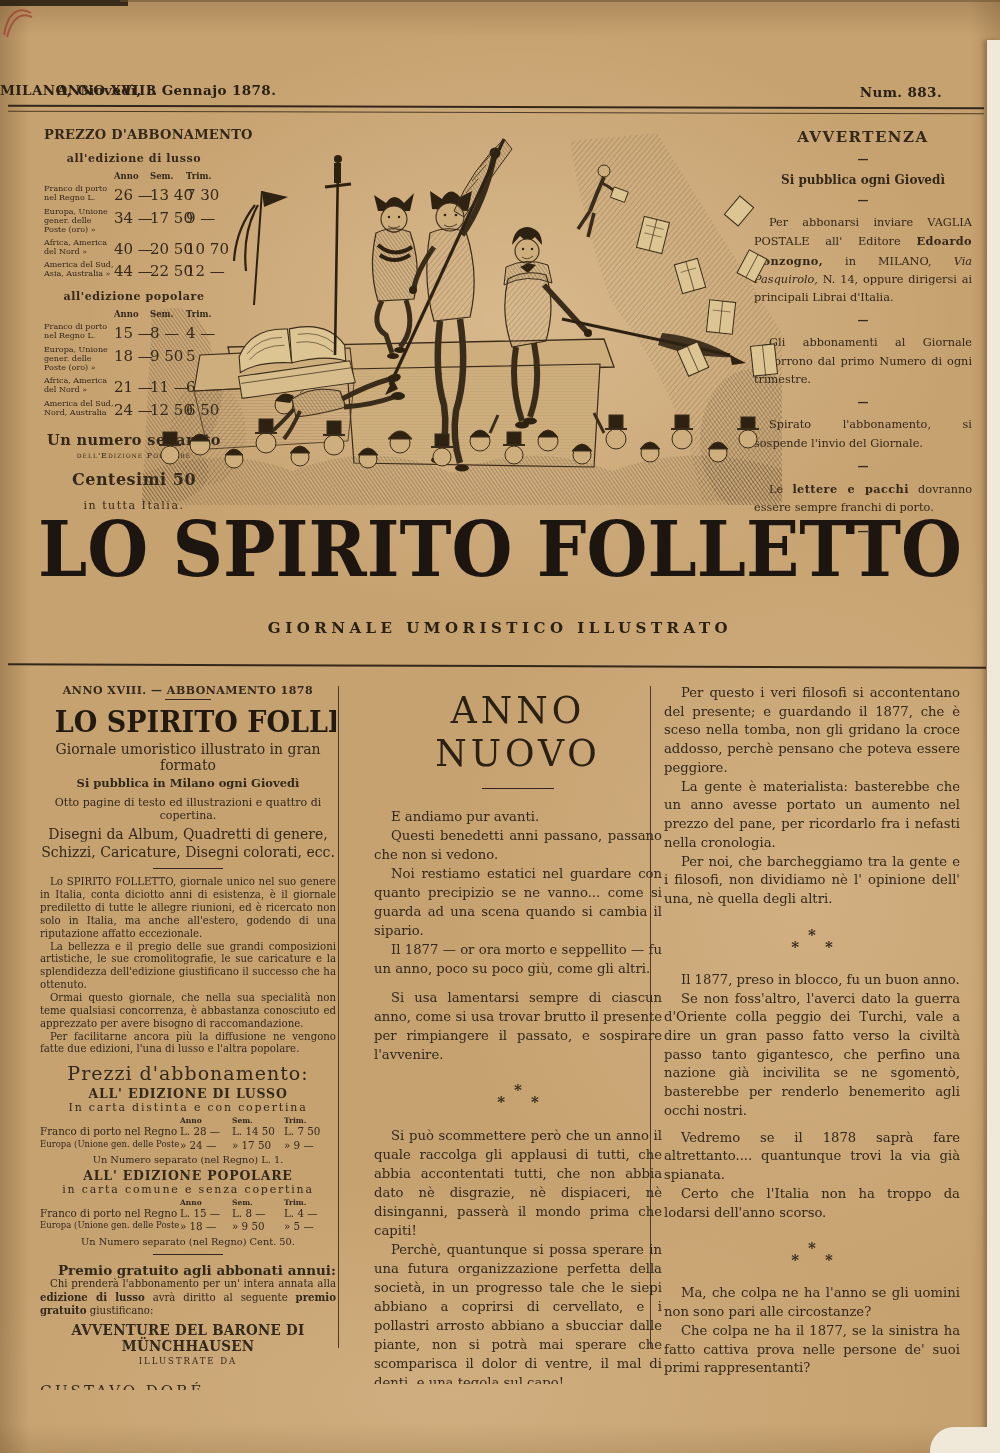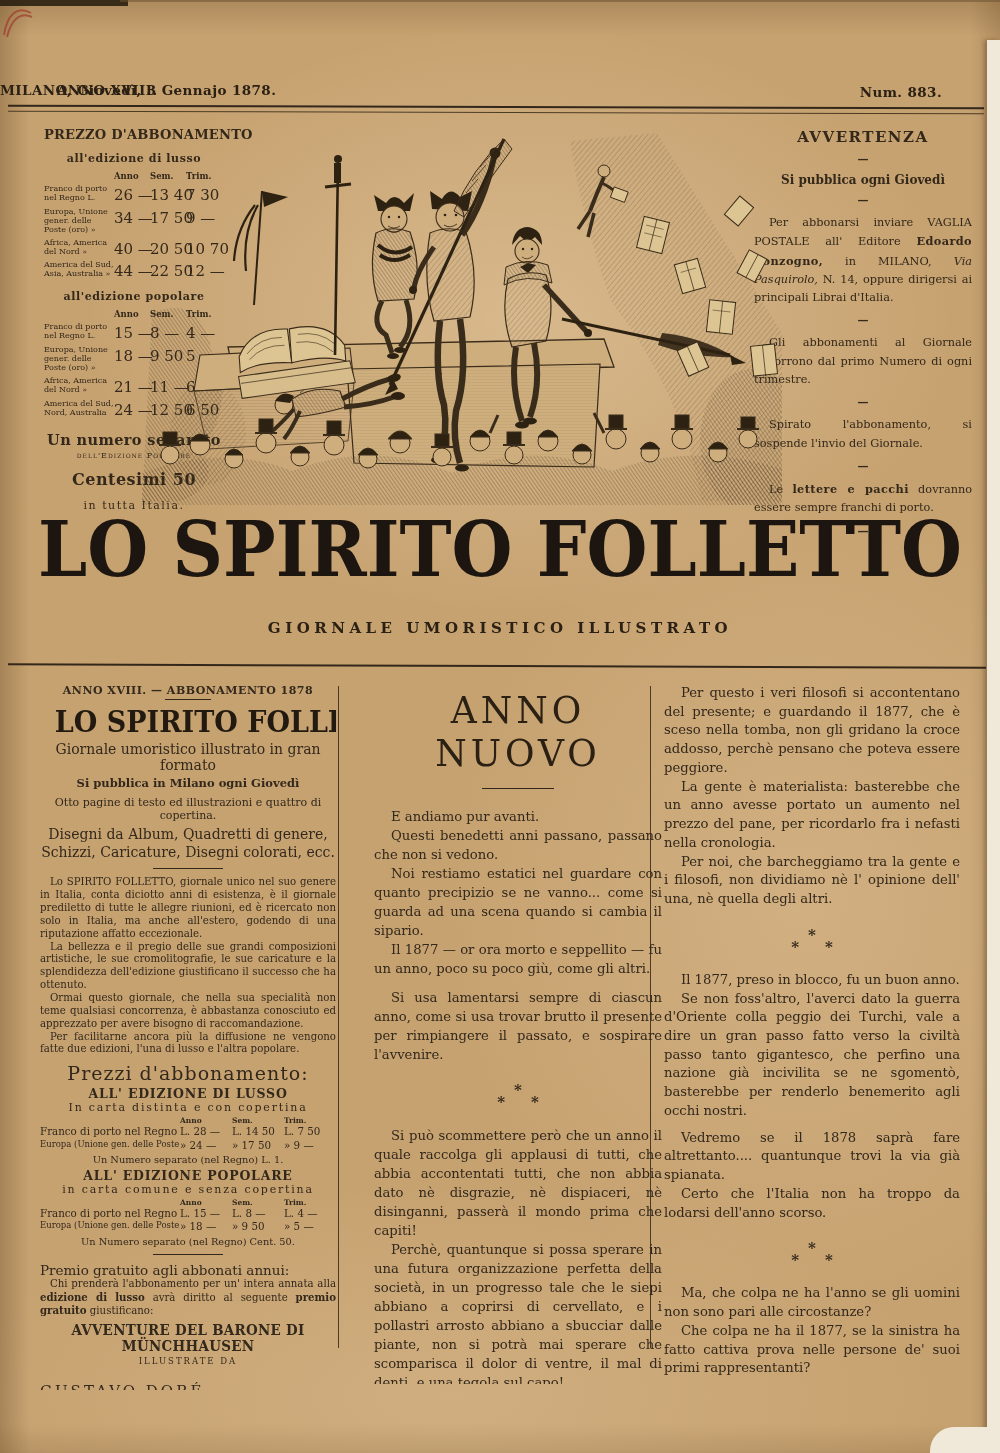--- a/index.html
+++ b/index.html
@@ -85,21 +85,21 @@
   .c1-prezzi{font-size:19px;text-align:center;letter-spacing:1px;margin:6px 0 2px;}
   .c1-edh{font-size:12.5px;font-weight:bold;text-align:center;letter-spacing:.8px;margin-top:2px;}
   .c1-edsub{font-size:11px;text-align:center;letter-spacing:1.8px;}
   .mini-h{display:flex;font-size:7.5px;font-weight:bold;margin-top:2px;}
   .mini-h .sp{flex:1;}
   .mini-h span.c{width:52px;}
   .prow{display:flex;font-size:10.3px;line-height:1.3;}
   .prow .lbl{flex:1;white-space:nowrap;overflow:hidden;}
   .prow .v{width:52px;white-space:nowrap;}
   .c1-sepline{font-size:9.8px;text-align:center;margin:2px 0 3px;}
-  .c1-premio{font-size:13.5px;font-weight:normal;text-align:left;}
+  .c1-premio{font-size:13.5px;font-weight:bold;text-align:right;}
   .c1-munch{font-size:14px;font-weight:bold;text-align:center;letter-spacing:.3px;margin-top:4px;transform:scaleX(.96);}
   .c1-ill{font-size:8.5px;text-align:center;letter-spacing:2px;margin-top:2px;}
   .c1-dore{font-size:15px;text-align:left;letter-spacing:3px;margin-top:16px;}
   .c1-p .b{font-weight:bold;}
 
   
   .art-title{font-size:36px;text-align:center;letter-spacing:4px;color:#2a2013;margin-top:6px;transform:scaleY(1.05);}
   .art-rule{width:72px;border-top:1.4px solid #32271a;margin:16px auto 18px;}
   .bp{font-size:13.2px;line-height:1.44;text-align:justify;text-indent:17px;margin:0;}
   .ast{ text-align:center;margin:20px 0 18px;font-size:15px;font-weight:bold;line-height:.8;}

